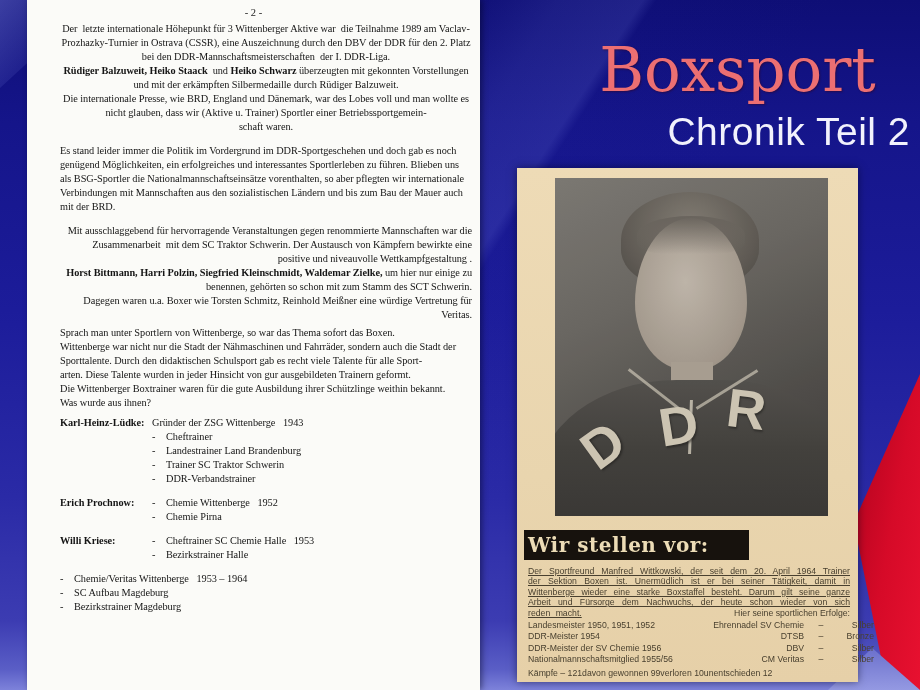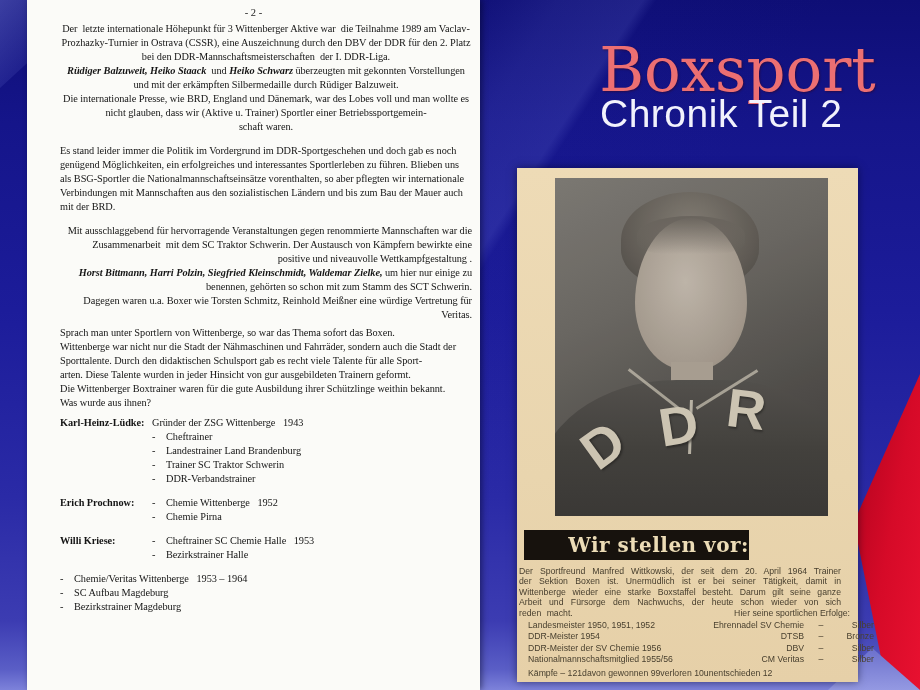--- a/index.html
+++ b/index.html
@@ -18,33 +18,33 @@
   .blue-triangle{position:absolute;left:828px;top:648px;width:92px;height:42px;z-index:3;
     background:linear-gradient(180deg,#6b70cc,#9499e2);
     clip-path:polygon(48% 0,0 100%,100% 100%);}
   
   .page{position:absolute;left:27px;top:0;width:453px;height:690px;background:#fbfbf8;z-index:5;
     box-shadow:2px 0 6px rgba(0,0,20,0.45);}
   .page-num{margin:6px 0 0;text-align:center;font:10.5px/14px "Liberation Serif",serif;color:#222;}
   .doc{font:10.3px/14px "Liberation Serif",serif;color:#151515;padding:0 8px 0 33px;letter-spacing:-0.05px;}
   .doc-p{margin:0;white-space:pre-wrap;}
   .doc-p.m1{margin-top:2px;text-align:center;}.doc-p.m2{margin-top:10px;}.doc-p.m3{margin-top:10px;text-align:right;}.doc-p.m4{margin-top:4px;}
-  .doc-p .b{font-weight:bold;font-style:italic;}
+  .doc-p .b{font-weight:bold;}
   .trainers{margin-top:6px;}
   .trow{display:flex;margin-top:10px;}
   .trow:first-child{margin-top:0;}
   .tname{width:92px;flex:none;font-weight:bold;}
   .tlines{flex:1;}
   .tline{display:flex;}
   .tdash{width:14px;flex:none;}
   .ttext{white-space:pre-wrap;}
   
   .slide-title{position:absolute;left:555px;top:38px;width:365px;text-align:center;z-index:4;
     font:400 61px/1.05 "DejaVu Serif",serif;color:#ec6f72;text-shadow:1px 1px 2px rgba(60,0,10,0.45);}
-  .slide-subtitle{position:absolute;left:600px;top:94px;width:310px;text-align:left;z-index:4;
+  .slide-subtitle{position:absolute;left:600px;top:112px;width:310px;text-align:right;z-index:4;
     font:400 39px/1.05 "Liberation Sans",sans-serif;color:#f2f2fc;letter-spacing:0.5px;}
   
   .clipping{position:absolute;left:517px;top:168px;width:341px;height:514px;z-index:6;
     background:linear-gradient(180deg,#eedbb6 0%,#e9d5ae 60%,#e6d0a8 100%);
     box-shadow:0 0 8px rgba(0,0,25,0.5);}
   .photo{position:absolute;left:38px;top:10px;width:273px;height:338px;overflow:hidden;
     background:linear-gradient(155deg,#7d776c 0%,#6a645a 35%,#4d4841 70%,#3a3630 100%);
     filter:saturate(0.55) contrast(0.93);}
   .ph-hair{position:absolute;left:66px;top:14px;width:138px;height:96px;border-radius:50% 50% 40% 40%;
     background:radial-gradient(ellipse at 50% 35%,#857a69,#5f564a 70%,#4a423a);}
@@ -59,23 +59,23 @@
     background:linear-gradient(180deg,#514c44 0%,#403c35 45%,#34312b 100%);}
   .ph-col-l{position:absolute;left:66px;top:212px;width:72px;height:3px;background:#cfc2a4;opacity:0.75;transform:rotate(38deg);}
   .ph-col-r{position:absolute;left:136px;top:210px;width:72px;height:3px;background:#cfc2a4;opacity:0.75;transform:rotate(-32deg);}
   .ph-zip{position:absolute;left:134px;top:222px;width:3px;height:54px;background:#d6c9ab;opacity:0.85;transform:rotate(2deg);}
   .ph-letter{position:absolute;font:700 54px/1 "Liberation Sans",sans-serif;color:#d8c9a6;
     text-shadow:1px 2px 2px rgba(20,18,12,0.5);}
   .ph-letter.l1{left:28px;top:240px;transform:rotate(-36deg);}
   .ph-letter.l2{left:104px;top:220px;transform:rotate(-9deg);}
   .ph-letter.l3{left:172px;top:204px;transform:rotate(7deg);}
   .headline-box{position:absolute;left:7px;top:362px;width:225px;height:30px;background:#17120d;
-    color:#ecdcb6;font:700 20px/30px "DejaVu Serif",serif;padding-left:4px;letter-spacing:0.5px;box-sizing:border-box;text-align:right;}
-  .clip-body{position:absolute;left:2px;top:398px;width:322px;margin:0;
-    font:8.7px/10.4px "Liberation Sans",sans-serif;color:#49402f;text-align:justify;word-spacing:3px;}
+    color:#ecdcb6;font:700 20px/30px "DejaVu Serif",serif;padding-left:4px;letter-spacing:0.5px;box-sizing:border-box;}
+  .clip-body{position:absolute;left:11px;top:398px;width:322px;margin:0;
+    font:8.7px/10.4px "Liberation Sans",sans-serif;color:#49402f;text-align:justify;word-spacing:3px;text-decoration:underline;}
   .erfolge-head{position:absolute;left:11px;top:440px;width:322px;
     font:8.7px/11px "Liberation Sans",sans-serif;color:#49402f;text-align:right;}
   .erfolge{position:absolute;left:11px;top:452px;width:322px;
     font:8.7px/11.3px "Liberation Sans",sans-serif;color:#49402f;}
   .erow{display:grid;grid-template-columns:168px 100px 18px 36px;gap:8px;}
   .ecell-left{text-align:left;}
   .ecell-name{text-align:right;}
   .ecell-dash{text-align:center;}
   .ecell-medal{text-align:right;}
   .record{position:absolute;left:11px;top:500px;width:322px;display:flex;justify-content:flex-start;

